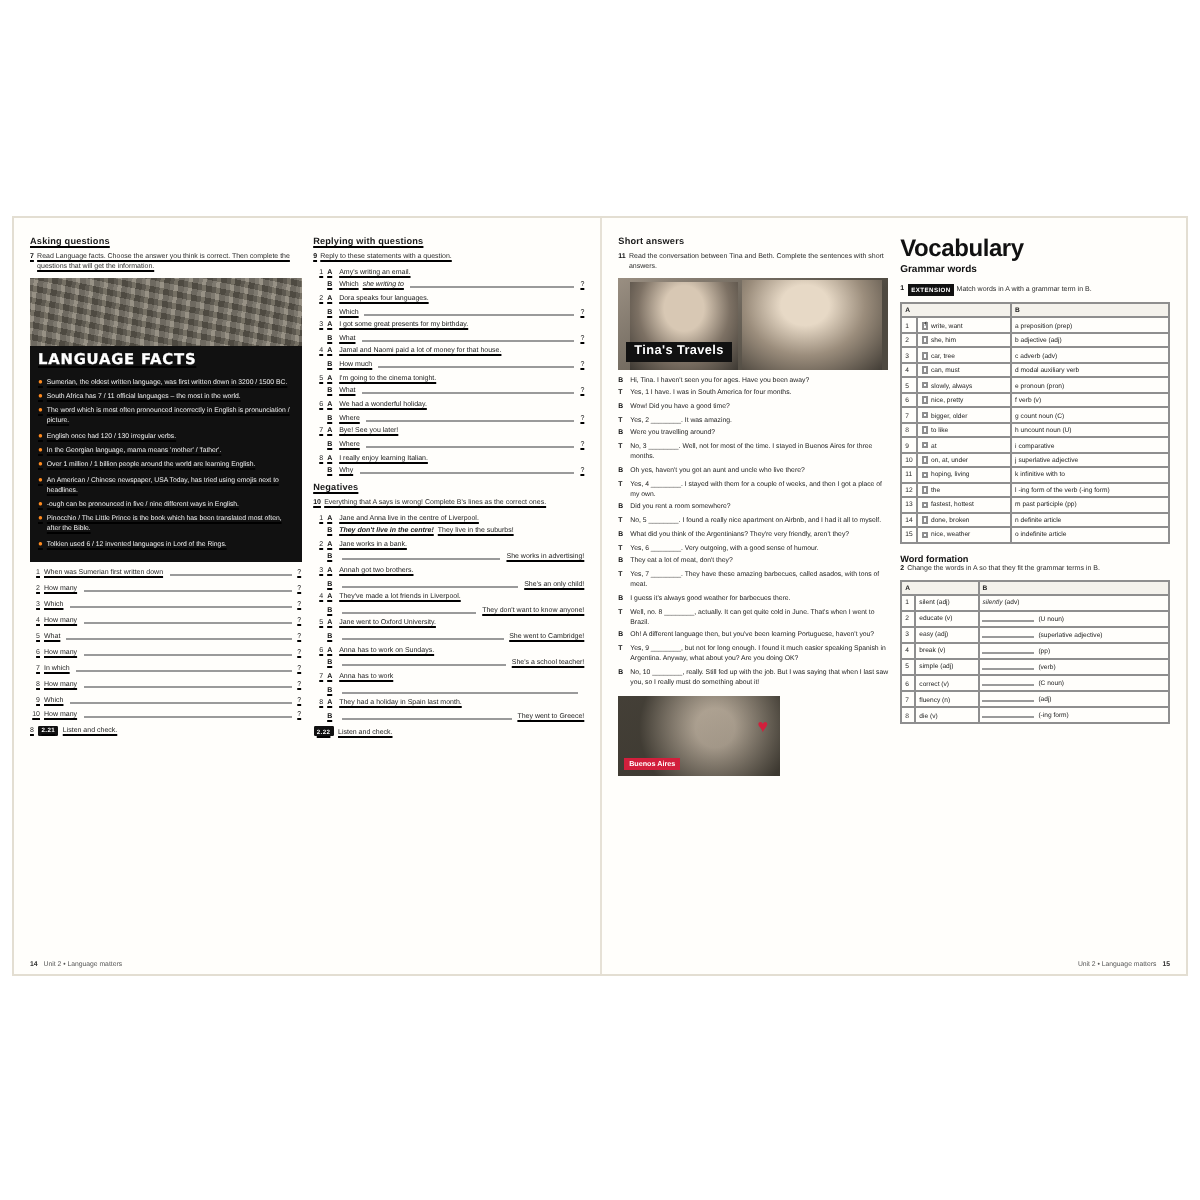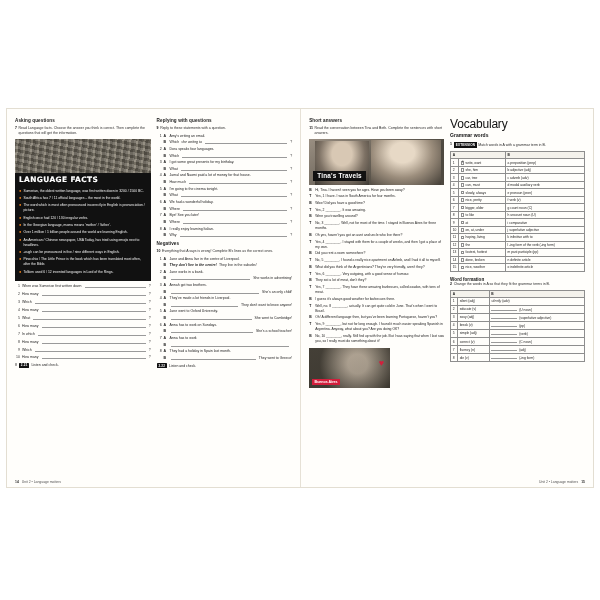--- a/index.html
+++ b/index.html
@@ -18,21 +18,21 @@
     background: #fdfcf8;
     border: 1px solid #e3ded2;
     display: flex;
   }
   .page-half {
     position: relative;
     height: 100%;
     background: #fffefb;
     padding: 9px 8px 4px 8px;
   }
-  .left-half { width: 50.2%; border-right: 1px solid #e6e1d6; display:flex; gap:6px; }
+  .left-half { width: 50.2%; border-right: 1px solid #e6e1d6; display:flex; gap:6px;text-decoration:underline; }
   .right-half { width: 49.8%; display:flex; gap:6px; }
   .col { width: 50%; position: relative; }
 
   .sec-head {
     font-size: 4.6px; font-weight: bold; color: #1a1a1a;
     margin-bottom: 2.5px; letter-spacing: .1px;
   }
   .instr {
     font-size: 3.5px; color: #2b2b2b; line-height: 1.45;
     margin-bottom: 3px; display: flex; gap: 1.6px;
@@ -116,21 +116,21 @@
     background: radial-gradient(circle at 60% 40%, rgba(220,205,185,.55) 0 18%, rgba(60,56,48,.9) 70%);
   }
   .ba-label {
     position:absolute; left:3px; bottom:3px; z-index:3;
     background:#d21f3c; color:#fff; padding:.8px 2.4px; font-size:3.6px; font-weight:bold;
   }
   .heart { position:absolute; right:6px; top:10px; z-index:3; color:#d21f3c; font-size:9px; }
 
   
   .vocab-title {
-    font-size: 12px; font-weight: normal; color:#111;
+    font-size: 12px; font-weight: bold; color:#111;
     letter-spacing:-.2px; line-height:1.05;
   }
   .vocab-sub { font-size: 5px; font-weight: bold; color:#111; margin: 1.5px 0 4px 0; }
   .ext-badge {
     display:inline-block; background:#111; color:#fff;
     font-size:3.1px; font-weight:bold; padding:.7px 2px; letter-spacing:.2px;
   }
 
   table.grid { width:100%; border-collapse: collapse; margin-top: 2.5px; }
   table.grid th, table.grid td {

